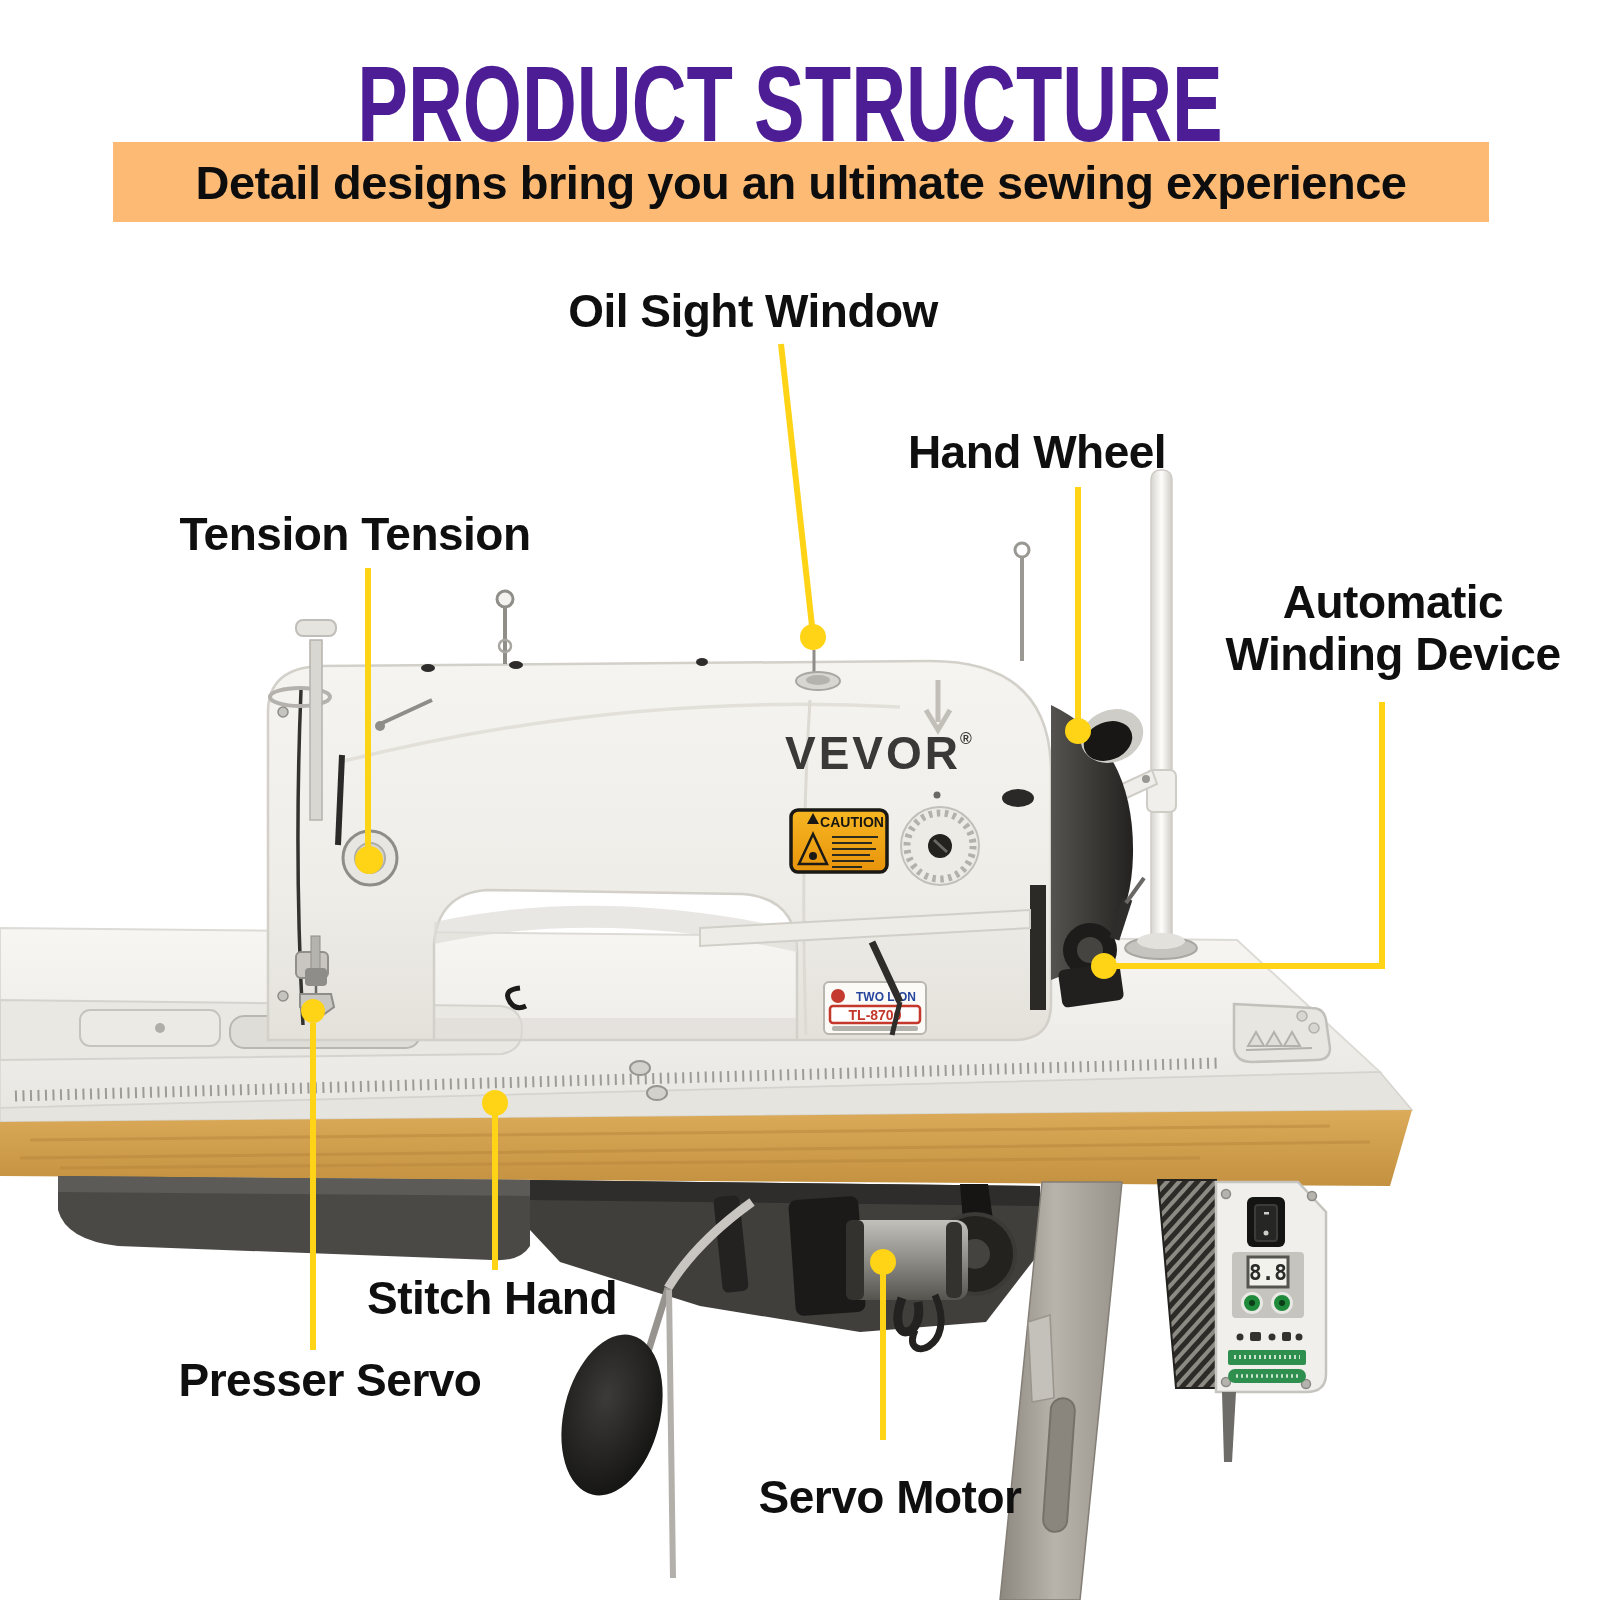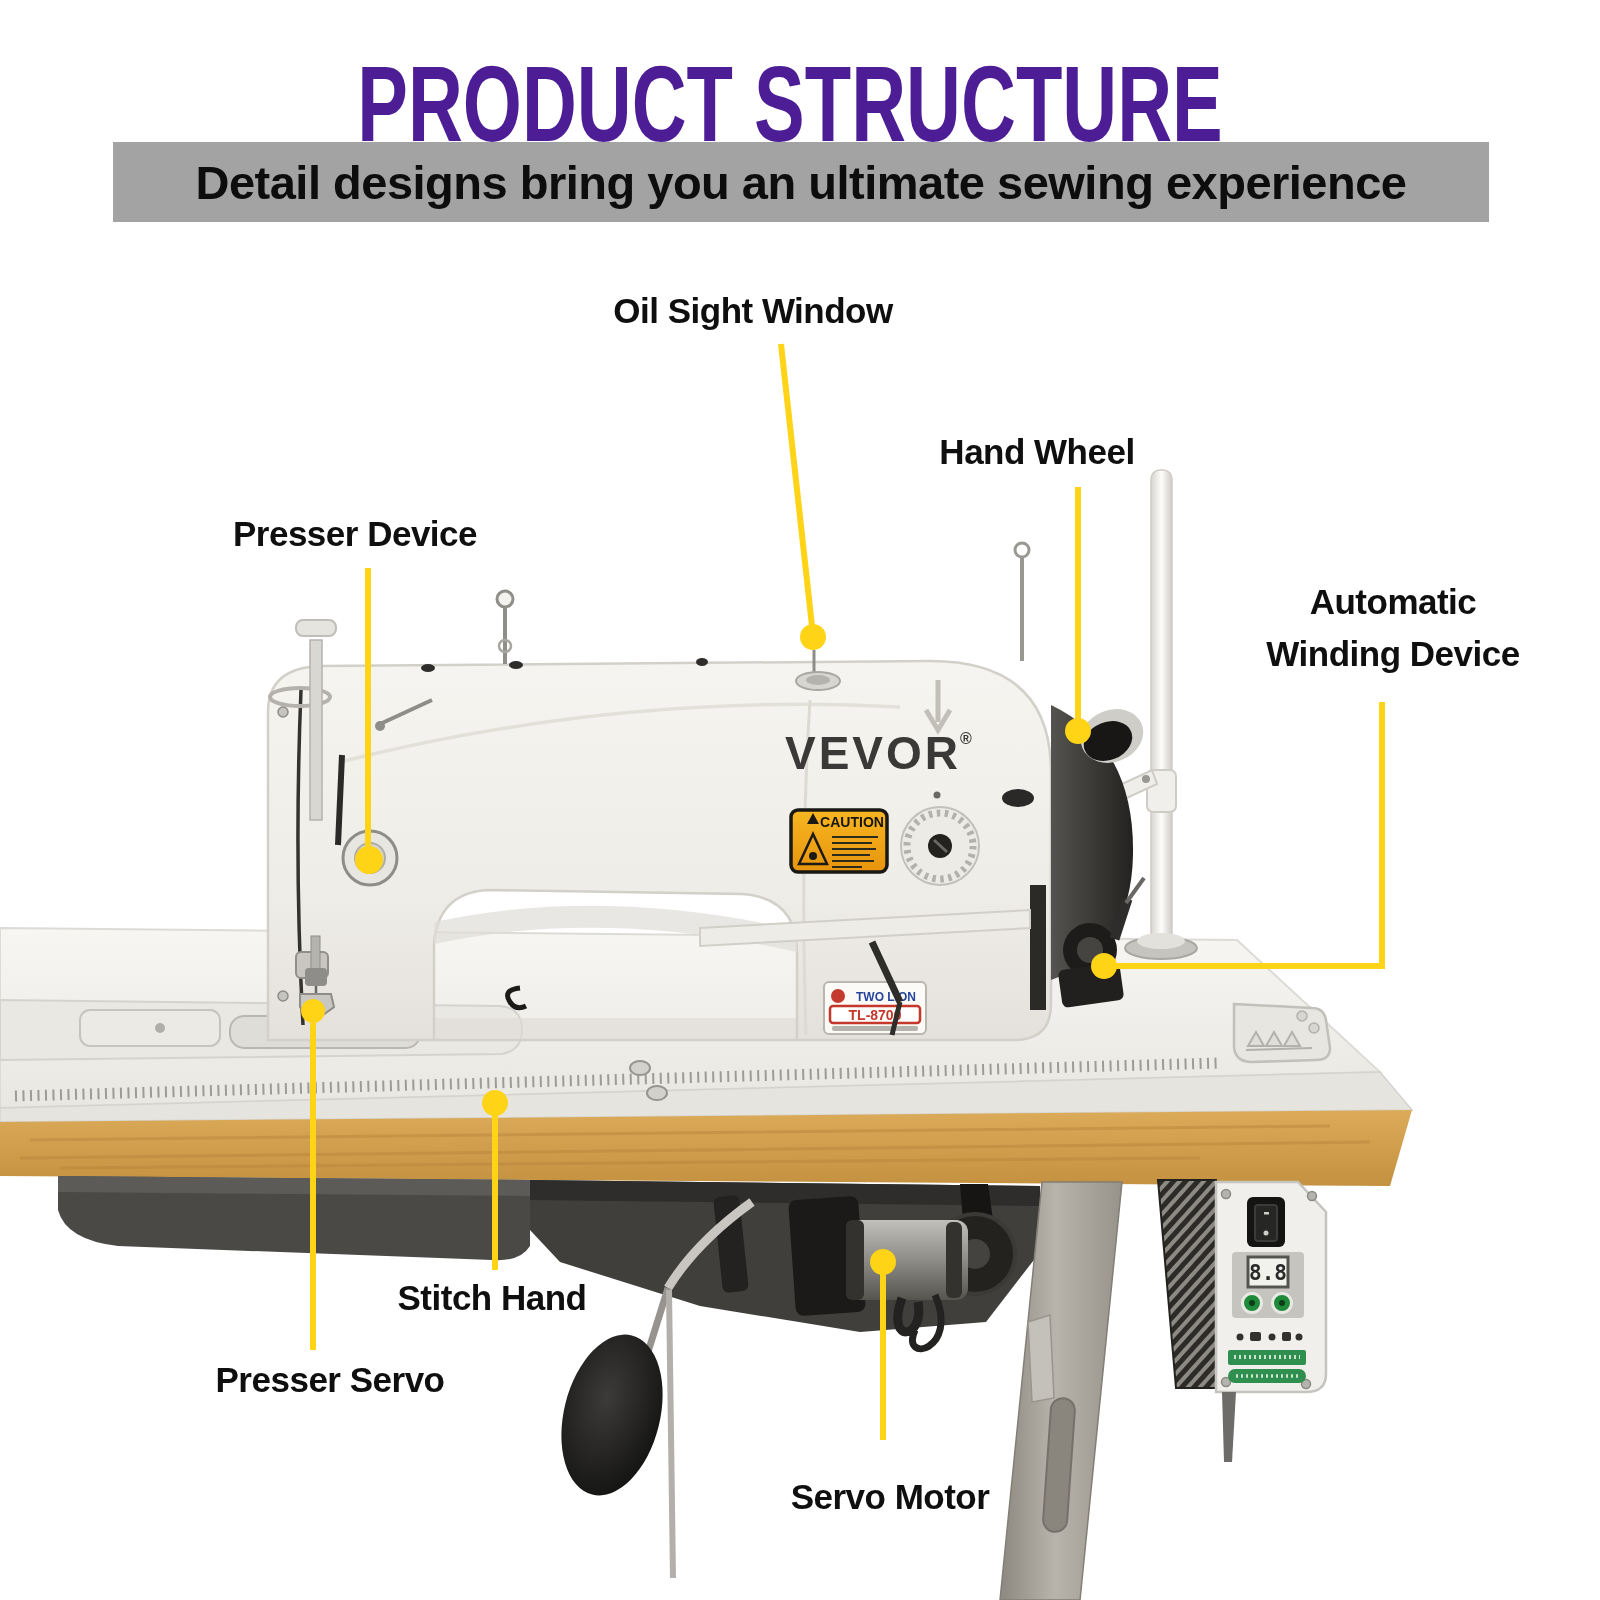--- a/index.html
+++ b/index.html
@@ -1,25 +1,25 @@
 <!DOCTYPE html>
 <html><head>
 <meta charset="utf-8">
 <style>
   html,body{margin:0;padding:0;background:#fff;}
   #canvas{position:relative;width:1600px;height:1600px;background:#ffffff;overflow:hidden;
           font-family:"Liberation Sans",sans-serif;}
   .page-title{position:absolute;left:790px;top:42px;transform:translateX(-50%);white-space:nowrap;
           font-weight:700;font-size:100px;color:#4c1d95;letter-spacing:0px;}
   .page-title .squeeze{display:inline-block;transform:scaleX(0.76) scaleY(1.08);transform-origin:center top;}
-  .subtitle-banner{position:absolute;left:113px;top:142px;width:1376px;height:80px;background:#a3a3a3;
+  .subtitle-banner{position:absolute;left:113px;top:142px;width:1376px;height:80px;background:#fdba74;
           display:flex;align-items:center;justify-content:center;}
   .subtitle-banner span{font-weight:700;font-size:47px;color:#0d0d0d;letter-spacing:-0.5px;}
   .callout-label{position:absolute;transform:translateX(-50%);white-space:nowrap;text-align:center;
-          font-weight:700;font-size:35px;color:#0f0f0f;letter-spacing:-0.5px;line-height:52px;}
+          font-weight:700;font-size:46px;color:#0f0f0f;letter-spacing:-0.5px;line-height:52px;}
   svg{position:absolute;left:0;top:0;}
 </style>
 </head>
 <body>
 
 <div id="canvas">
 
   <svg width="1600" height="1600" viewBox="0 0 1600 1600">
     <defs>
       <linearGradient id="bodyGrad" x1="0" y1="0" x2="0" y2="1">
@@ -308,21 +308,21 @@
     </g>
   </svg>
 
   <div class="page-title"><span class="squeeze">PRODUCT STRUCTURE</span></div>
   <div class="subtitle-banner">
       <span>Detail designs bring you an ultimate sewing experience</span>
     </div>
 
   <div class="callout-label" style="left:753px;top:285px;">Oil Sight Window</div>
   <div class="callout-label" style="left:1037px;top:426px;">Hand Wheel</div>
-  <div class="callout-label" style="left:355px;top:508px;">Presser Device</div>
+  <div class="callout-label" style="left:355px;top:508px;">Tension Tension</div>
   <div class="callout-label" style="left:1393px;top:576px;">
     <div>Automatic</div>
     <div>Winding Device</div>
   </div>
   <div class="callout-label" style="left:492px;top:1272px;">Stitch Hand</div>
   <div class="callout-label" style="left:330px;top:1354px;">Presser Servo</div>
   <div class="callout-label" style="left:890px;top:1438px;margin-top:33px;">Servo Motor</div>
 </div>
 
 </body></html>

